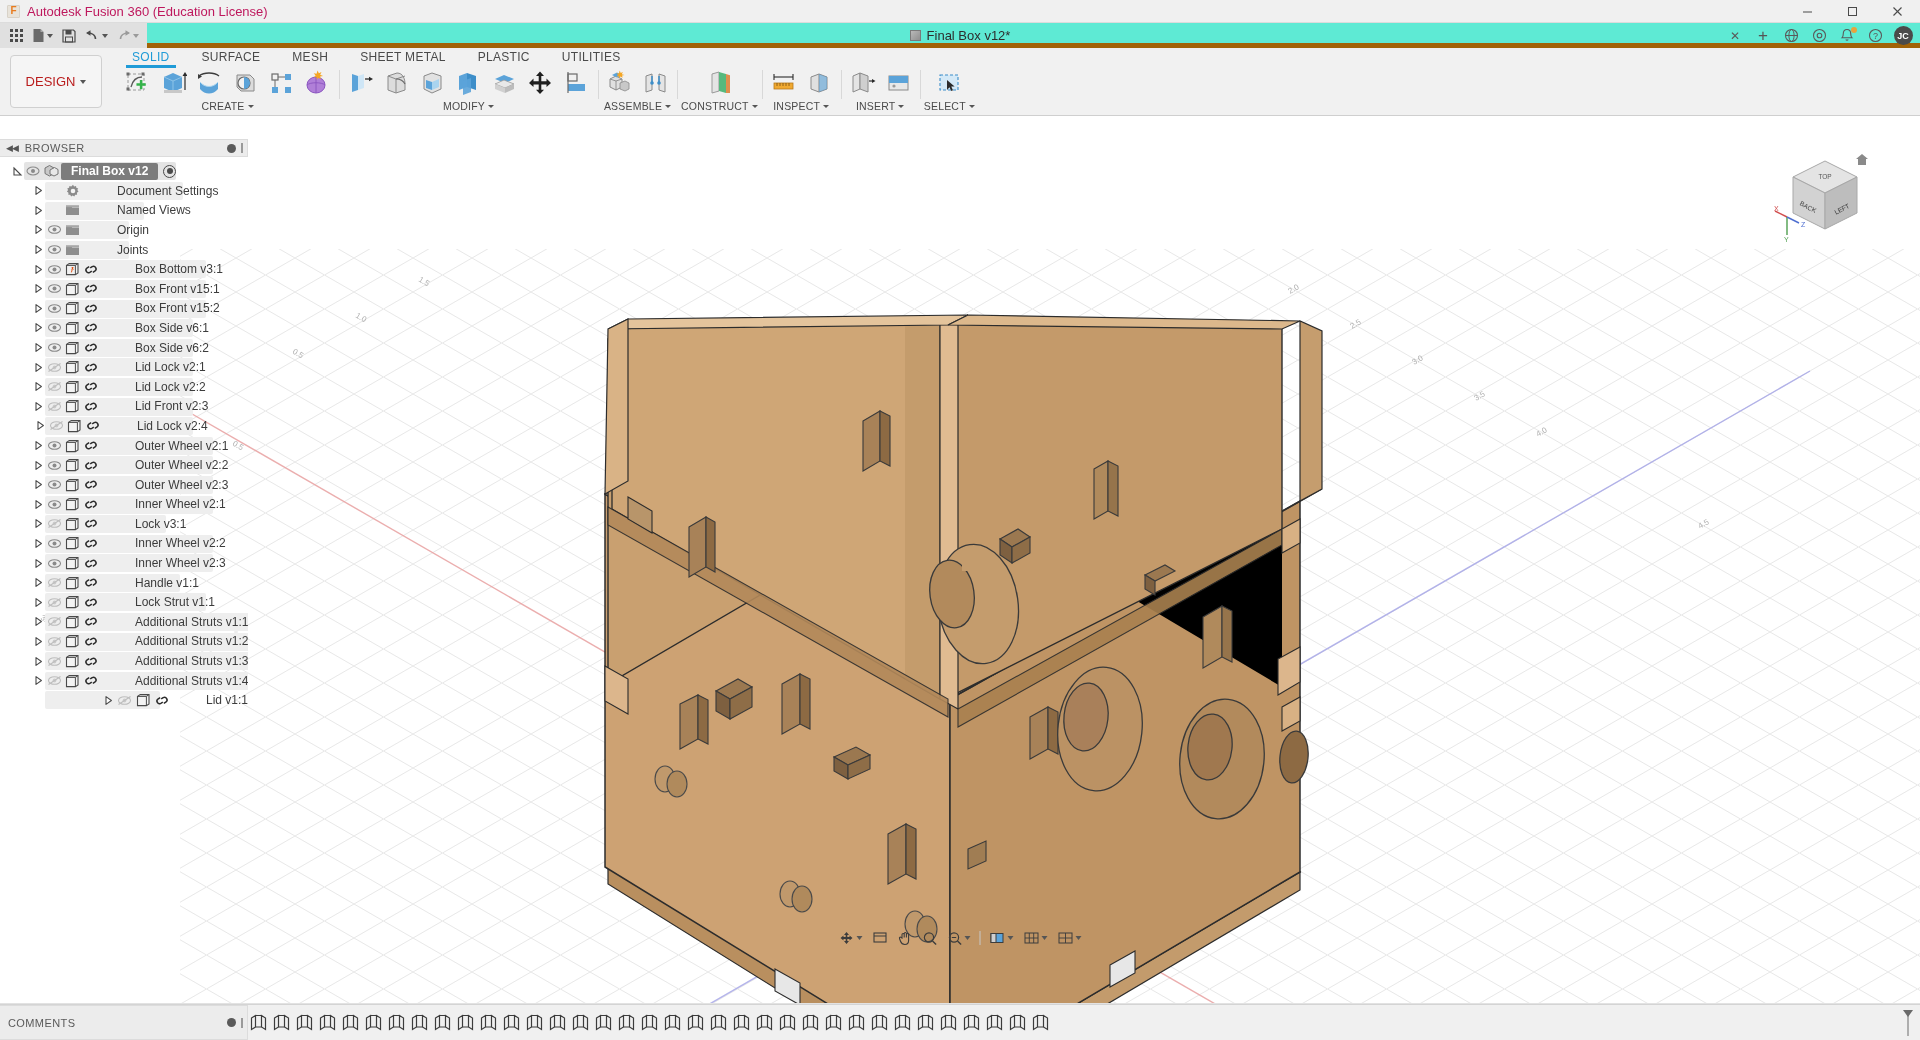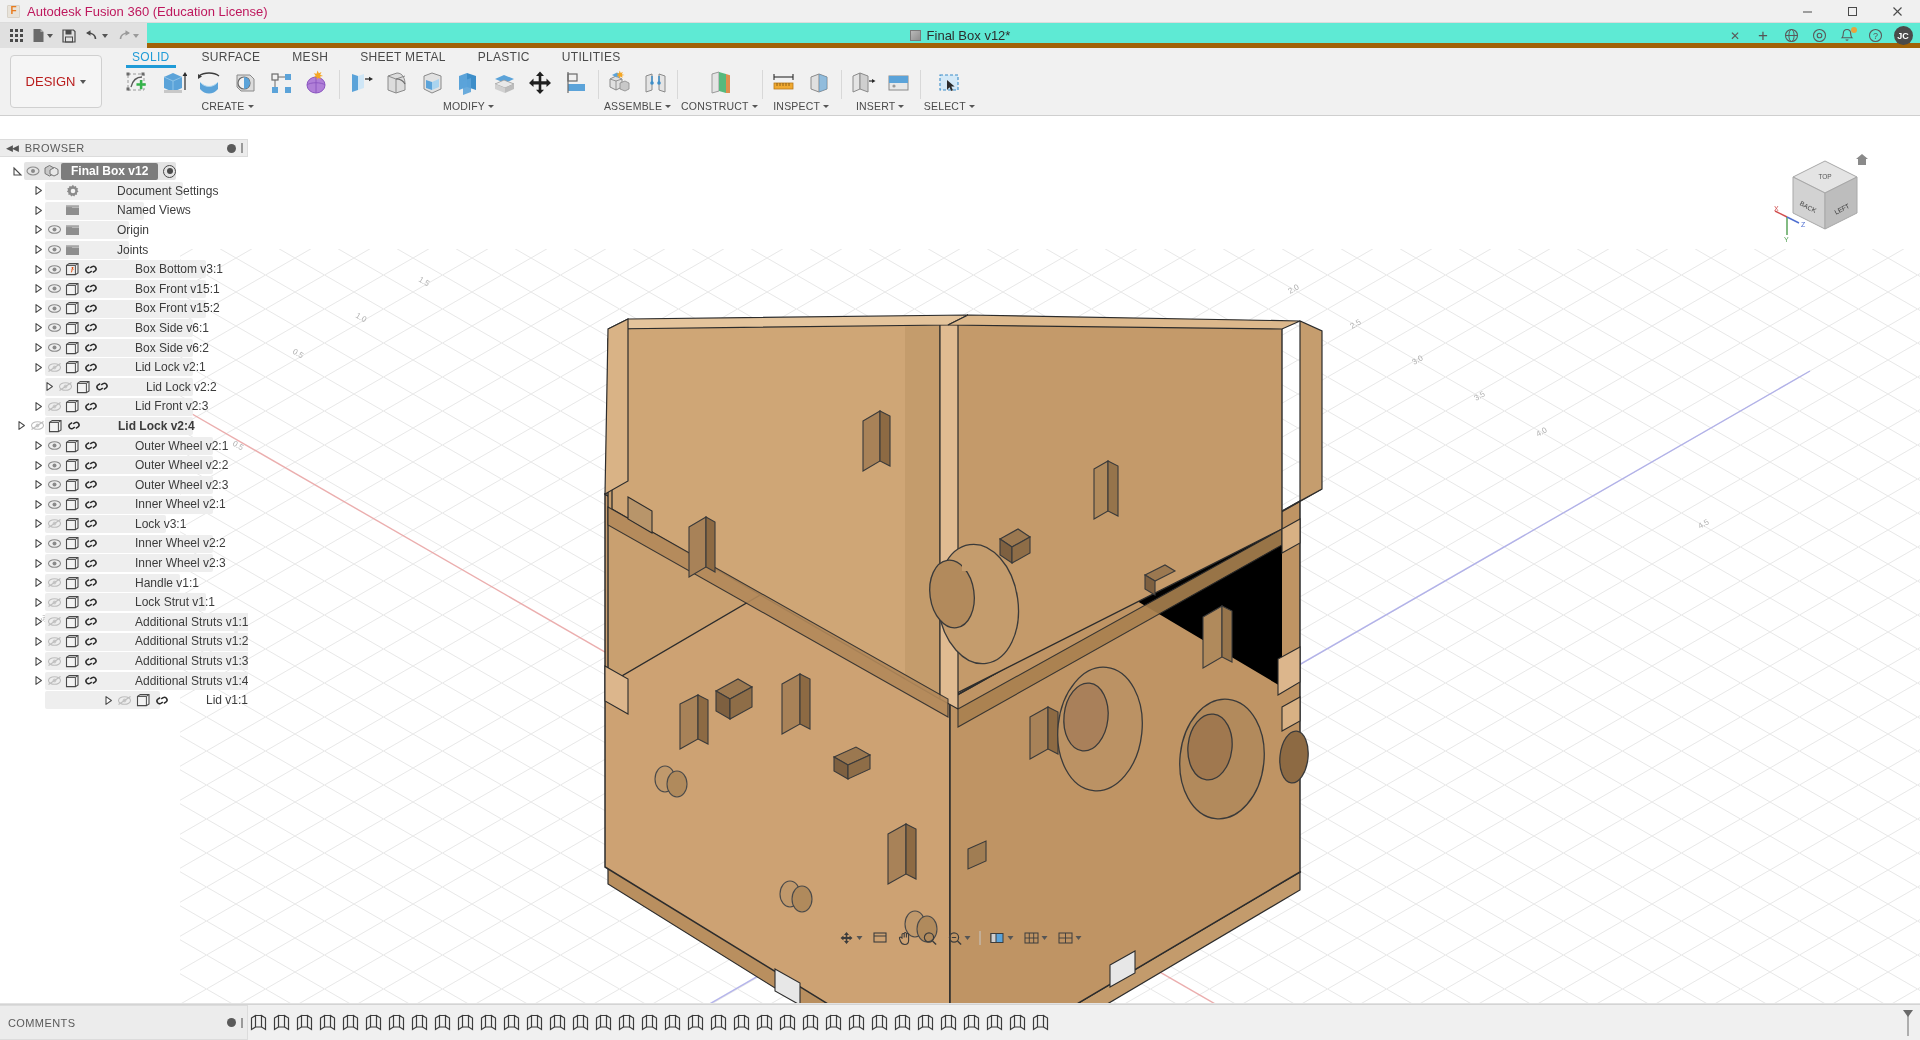--- a/index.html
+++ b/index.html
@@ -1013,21 +1013,21 @@
               </svg>
             </div>
             <div class="link">
               <svg width="16" height="13" viewBox="0 0 16 13">
                 <path d="M6.2 3.6 L4.2 4.8 a2.6 2.6 0 0 0 2.6 4.5 L8.8 8.1" fill="none" stroke="#2b2b2b" stroke-width="1.5"></path>
                 <path d="M9.8 9.4 L11.8 8.2 a2.6 2.6 0 0 0 -2.6 -4.5 L7.2 4.9" fill="none" stroke="#2b2b2b" stroke-width="1.5"></path>
               </svg>
             </div>
             <span class="tlabel">Lid Lock v2:1</span>
           </div>
-          <div class="trow" style="padding-left: 42px;">
+          <div class="trow" style="padding-left: 31px;">
             <div class="trow-bg" style="left: 45px; width: 147.8px;"></div>
             <div class="twist">
               <svg width="11" height="11" viewBox="0 0 11 11">
                 <path d="M3 1.6 L8.4 5.5 L3 9.4 Z" fill="#ffffff" stroke="#4a4a4a" stroke-width="1.1" stroke-linejoin="round"></path>
               </svg>
             </div>
             <div class="eye">
               <svg width="15" height="11" viewBox="0 0 15 11">
                 <ellipse cx="7.5" cy="5.5" rx="6" ry="3.8" fill="none" stroke="#bdbdbd" stroke-width="1.1"></ellipse>
                 <circle cx="7.5" cy="5.5" r="1.9" fill="#cdcdcd"></circle>
@@ -1069,21 +1069,21 @@
               </svg>
             </div>
             <div class="link">
               <svg width="16" height="13" viewBox="0 0 16 13">
                 <path d="M6.2 3.6 L4.2 4.8 a2.6 2.6 0 0 0 2.6 4.5 L8.8 8.1" fill="none" stroke="#2b2b2b" stroke-width="1.5"></path>
                 <path d="M9.8 9.4 L11.8 8.2 a2.6 2.6 0 0 0 -2.6 -4.5 L7.2 4.9" fill="none" stroke="#2b2b2b" stroke-width="1.5"></path>
               </svg>
             </div>
             <span class="tlabel">Lid Front v2:3</span>
           </div>
-          <div class="trow" style="padding-left: 14px; font-weight: bold;">
+          <div class="trow" style="padding-left: 33px;">
             <div class="trow-bg" style="left: 45px; width: 147.8px;"></div>
             <div class="twist">
               <svg width="11" height="11" viewBox="0 0 11 11">
                 <path d="M3 1.6 L8.4 5.5 L3 9.4 Z" fill="#ffffff" stroke="#4a4a4a" stroke-width="1.1" stroke-linejoin="round"></path>
               </svg>
             </div>
             <div class="eye">
               <svg width="15" height="11" viewBox="0 0 15 11">
                 <ellipse cx="7.5" cy="5.5" rx="6" ry="3.8" fill="none" stroke="#bdbdbd" stroke-width="1.1"></ellipse>
                 <circle cx="7.5" cy="5.5" r="1.9" fill="#cdcdcd"></circle>

